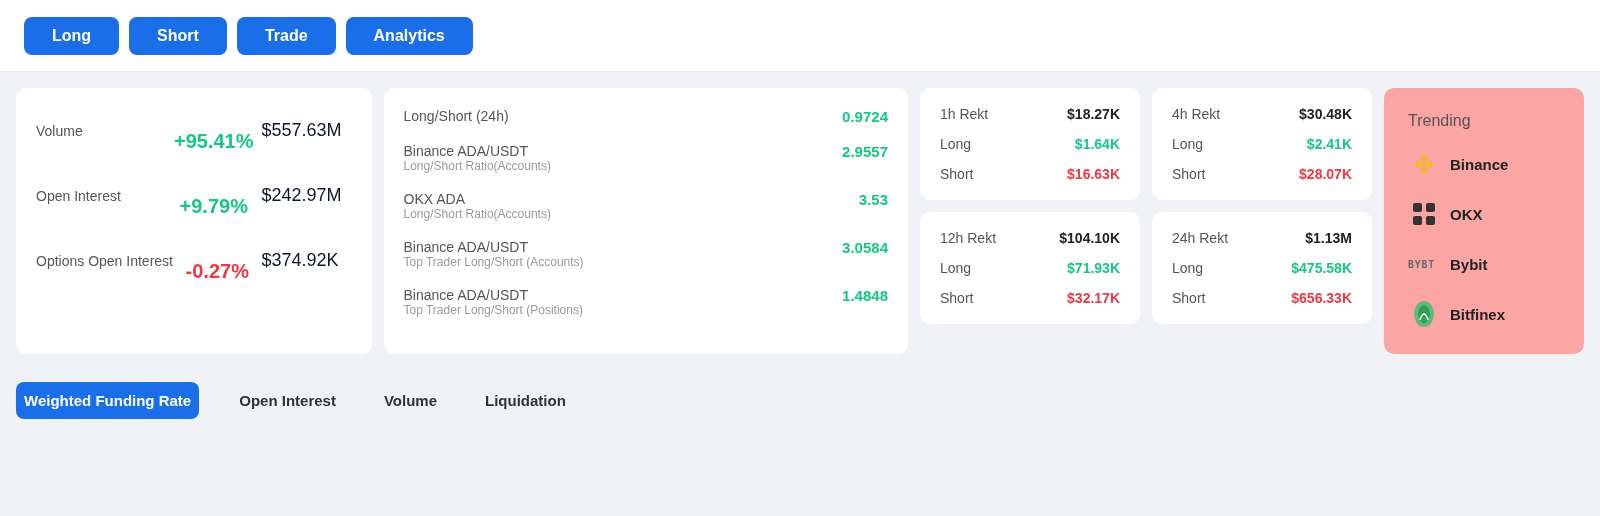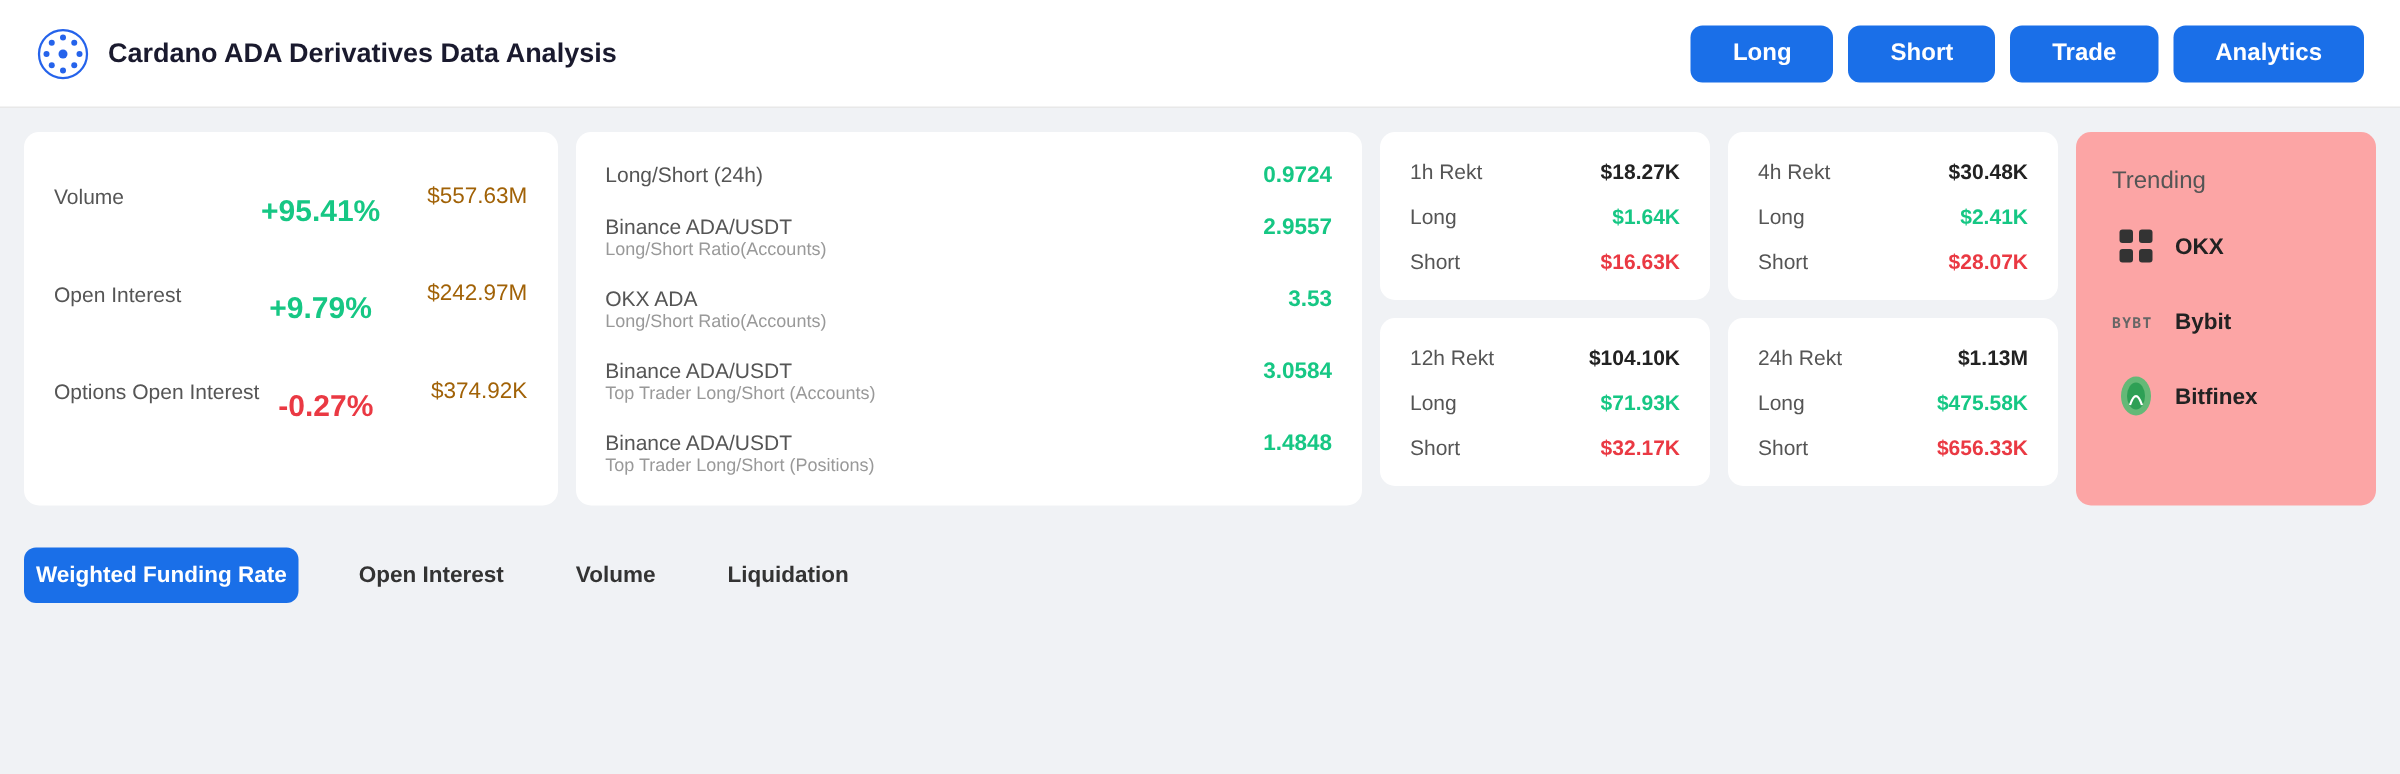--- a/index.html
+++ b/index.html
@@ -76,24 +76,24 @@
     .stat-change {
       font-size: 20px;
       font-weight: 600;
       min-width: 70px;
       text-align: center;
       margin-top: 22px;
     }
     .stat-change.green { color: #16c784; }
     .stat-change.red { color: #ea3943; }
     .stat-value {
-      font-size: 15px;
-      color: #a16207;
+      font-size: 18px;
+      color: #0f172a;
       min-width: 90px;
-      text-align: right;
+      text-align: left;
     }
     .card-ratios {
       flex: 1;
       min-width: 320px;
       display: flex;
       flex-direction: column;
       gap: 18px;
     }
     .ratio-row {
       display: flex;
@@ -200,36 +200,20 @@
       display: flex;
       flex-direction: column;
     }
   </style>
 </head>
 <body>
 
 <div class="content-area">
 
   <div class="header">
-    <div class="header-left">
-
-      <svg class="logo-icon" viewBox="0 0 36 36" fill="none" xmlns="http://www.w3.org/2000/svg">
-        <circle cx="18" cy="18" r="16" stroke="#2563eb" stroke-width="1.5" fill="none"></circle>
-        <circle cx="18" cy="7" r="2" fill="#2563eb"></circle>
-        <circle cx="18" cy="29" r="2" fill="#2563eb"></circle>
-        <circle cx="7" cy="18" r="2" fill="#2563eb"></circle>
-        <circle cx="29" cy="18" r="2" fill="#2563eb"></circle>
-        <circle cx="10.5" cy="10.5" r="2" fill="#2563eb"></circle>
-        <circle cx="25.5" cy="25.5" r="2" fill="#2563eb"></circle>
-        <circle cx="25.5" cy="10.5" r="2" fill="#2563eb"></circle>
-        <circle cx="10.5" cy="25.5" r="2" fill="#2563eb"></circle>
-        <circle cx="18" cy="18" r="3" fill="#2563eb"></circle>
-      </svg>
-      <span class="header-title">Cardano ADA Derivatives Data Analysis</span>
-    </div>
     <div class="header-right">
       <button class="nav-btn">Long</button>
       <button class="nav-btn">Short</button>
       <button class="nav-btn">Trade</button>
       <button class="nav-btn">Analytics</button>
     </div>
   </div>
 
   <div class="main">
 
@@ -347,20 +331,32 @@
             <span class="rekt-label">Short</span>
             <span class="rekt-value red">$656.33K</span>
           </div>
         </div>
       </div>
     </div>
 
     <div class="trending-card">
       <div class="trending-title">Trending</div>
 
+      <div class="trending-item">
+        <div class="trending-icon">
+          <svg width="28" height="28" viewBox="0 0 28 28" fill="none">
+            <polygon points="14,4 18,8 14,12 10,8" fill="#F3BA2F"></polygon>
+            <polygon points="8,10 12,14 8,18 4,14" fill="#F3BA2F"></polygon>
+            <polygon points="20,10 24,14 20,18 16,14" fill="#F3BA2F"></polygon>
+            <polygon points="14,16 18,20 14,24 10,20" fill="#F3BA2F"></polygon>
+            <polygon points="14,10 18,14 14,18 10,14" fill="#F3BA2F"></polygon>
+          </svg>
+        </div>
+        <span class="trending-name">Binance</span>
+      </div>
 
       <div class="trending-item">
         <div class="trending-icon">
           <svg width="28" height="28" viewBox="0 0 28 28" fill="none">
             <rect x="3" y="3" width="9" height="9" rx="2" fill="#333"></rect>
             <rect x="16" y="3" width="9" height="9" rx="2" fill="#333"></rect>
             <rect x="3" y="16" width="9" height="9" rx="2" fill="#333"></rect>
             <rect x="16" y="16" width="9" height="9" rx="2" fill="#333"></rect>
           </svg>
         </div>

